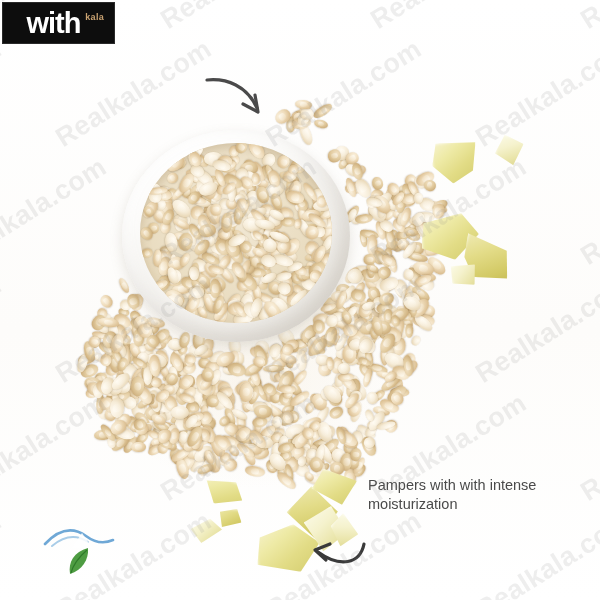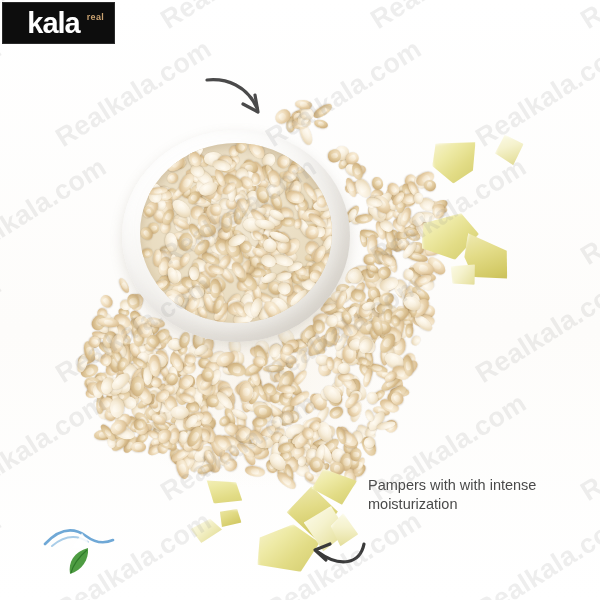--- a/index.html
+++ b/index.html
@@ -1343,22 +1343,22 @@
       <div class="shea pale" style="left: 306px; top: 508px; width: 40px; height: 42px; transform: rotate(-14deg); clip-path: polygon(0% 22%, 76% 0%, 100% 70%, 30% 100%);"></div>
       <div class="shea " style="left: 202px; top: 478px; width: 42px; height: 28px; transform: rotate(22deg); clip-path: polygon(4% 34%, 70% 0%, 100% 52%, 40% 100%);"></div>
       <div class="shea pale" style="left: 188px; top: 520px; width: 34px; height: 22px; transform: rotate(-12deg); clip-path: polygon(10% 28%, 72% 0%, 100% 60%, 32% 100%);"></div>
       <div class="shea " style="left: 312px; top: 470px; width: 44px; height: 36px; transform: rotate(6deg); clip-path: polygon(22% 0%, 100% 24%, 72% 94%, 0% 58%);"></div>
       <div class="shea pale" style="left: 330px; top: 516px; width: 28px; height: 30px; transform: rotate(30deg); clip-path: polygon(16% 0%, 100% 36%, 66% 100%, 0% 58%);"></div>
       <div class="shea deep" style="left: 216px; top: 508px; width: 26px; height: 20px; transform: rotate(8deg); clip-path: polygon(12% 26%, 76% 0%, 100% 64%, 28% 100%);"></div>
     </div>
 
 
   <div class="logo-real">
-    <span class="logo-real-text">kala</span>
-    <span class="logo-kala">real</span>
+    <span class="logo-real-text">with</span>
+    <span class="logo-kala">kala</span>
   </div>
 
 
   <svg class="arrow-svg" id="arrow-oatmeal" width="72" height="52" viewBox="0 0 72 52">
     <path d="M2 8 C 22 6, 42 14, 52 36" fill="none" stroke="#4a4a4a" stroke-width="3.2" stroke-linecap="round"></path>
     <path d="M38 32 L 53 40 L 50 23" fill="none" stroke="#4a4a4a" stroke-width="3.2" stroke-linecap="round" stroke-linejoin="round"></path>
   </svg>
 
   <div class="callout" id="callout-shea">
     <div class="callout-sub">

